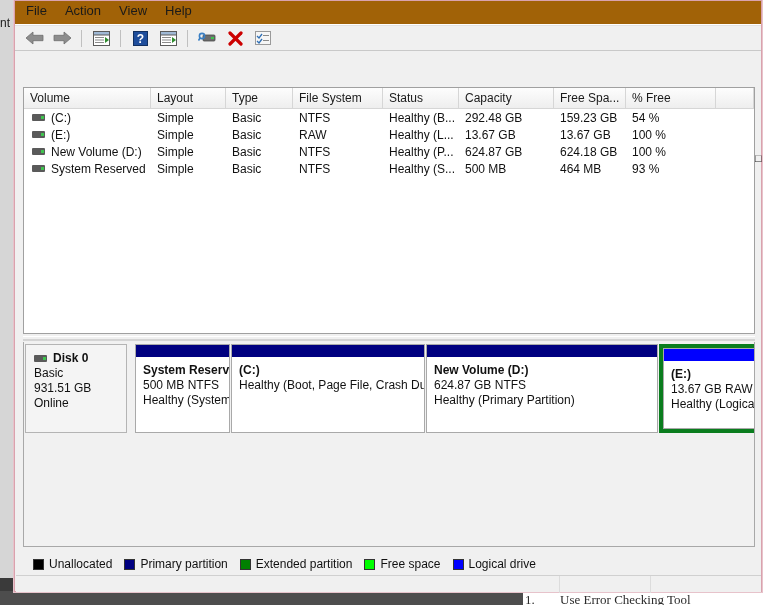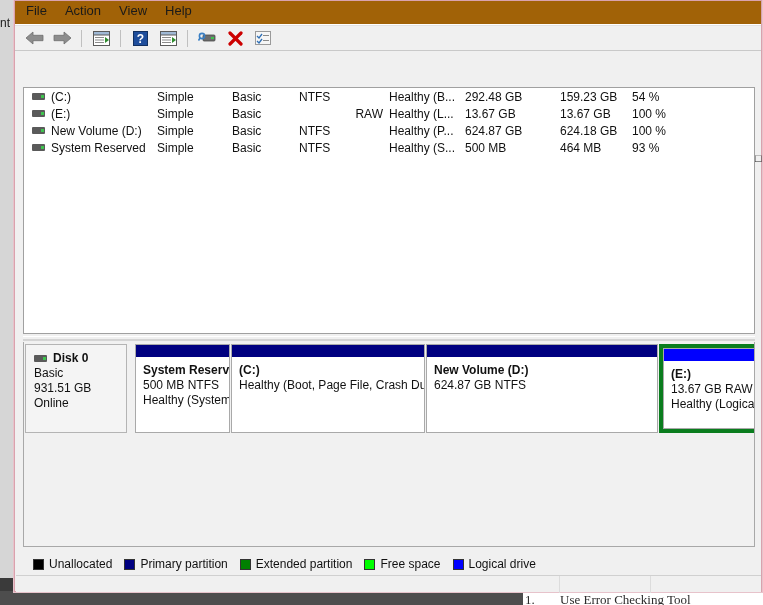--- a/index.html
+++ b/index.html
@@ -294,20 +294,31 @@
         <rect x="0.5" y="0.5" width="15" height="13" fill="#f6f6f6" stroke="#9a9a9a"></rect>
         <polyline points="2,5 4,7 7,3" fill="none" stroke="#2f6fb5" stroke-width="1.3"></polyline>
         <rect x="8" y="4" width="6" height="1" fill="#8a8a8a"></rect>
         <polyline points="2,10 4,12 7,8" fill="none" stroke="#2f6fb5" stroke-width="1.3"></polyline>
         <rect x="8" y="9" width="6" height="1" fill="#8a8a8a"></rect>
       </svg>
     </div>
   </div>
 
   <div id="listpane">
+    <div id="listheader">
+        <div class="hcell" style="width: 127px;">Volume</div>
+        <div class="hcell" style="width: 75px;">Layout</div>
+        <div class="hcell" style="width: 67px;">Type</div>
+        <div class="hcell" style="width: 90px;">File System</div>
+        <div class="hcell" style="width: 76px;">Status</div>
+        <div class="hcell" style="width: 95px;">Capacity</div>
+        <div class="hcell" style="width: 72px;">Free Spa...</div>
+        <div class="hcell" style="width: 90px;">% Free</div>
+        <div class="hcell" style="width: 38px;"></div>
+      </div>
     <div id="listbody">
         <div class="vol-row">
           <div class="cell vol-name" style="width: 127px;">
             <span class="drive-glyph">
               <span class="dbody"></span>
               <span class="dled"></span>
             </span>
             <span>(C:)</span>
           </div>
           <div class="cell" style="width: 75px;">Simple</div>
@@ -321,21 +332,21 @@
         <div class="vol-row">
           <div class="cell vol-name" style="width: 127px;">
             <span class="drive-glyph">
               <span class="dbody"></span>
               <span class="dled"></span>
             </span>
             <span>(E:)</span>
           </div>
           <div class="cell" style="width: 75px;">Simple</div>
           <div class="cell" style="width: 67px;">Basic</div>
-          <div class="cell" style="width: 90px; text-align: right;">RAW</div>
+          <div class="cell" style="width: 90px;">RAW</div>
           <div class="cell" style="width: 76px;">Healthy (L...</div>
           <div class="cell" style="width: 95px;">13.67 GB</div>
           <div class="cell" style="width: 72px;">13.67 GB</div>
           <div class="cell" style="width: 90px;">100 %</div>
         </div>
         <div class="vol-row">
           <div class="cell vol-name" style="width: 127px;">
             <span class="drive-glyph">
               <span class="dbody"></span>
               <span class="dled"></span>
@@ -401,20 +412,21 @@
             <div class="ptext">
               <div class="pname">(C:)</div>
               <div class="pline">Healthy (Boot, Page File, Crash Du</div>
             </div>
           </div>
           <div class="part" style="left: 299px; width: 232px;">
             <div class="bar" style="background: rgb(0, 0, 128);"></div>
             <div class="ptext">
               <div class="pname">New Volume  (D:)</div>
               <div class="pline">624.87 GB NTFS</div>
+              <div class="pline">Healthy (Primary Partition)</div>
             </div>
           </div>
           <div class="part selected" style="left: 532px; width: 151px;">
             <div class="inner">
               <div class="bar" style="background: rgb(0, 0, 255);"></div>
               <div class="ptext">
                 <div class="pname">(E:)</div>
                 <div class="pline">13.67 GB RAW</div>
                 <div class="pline">Healthy (Logical Drive)</div>
               </div>

